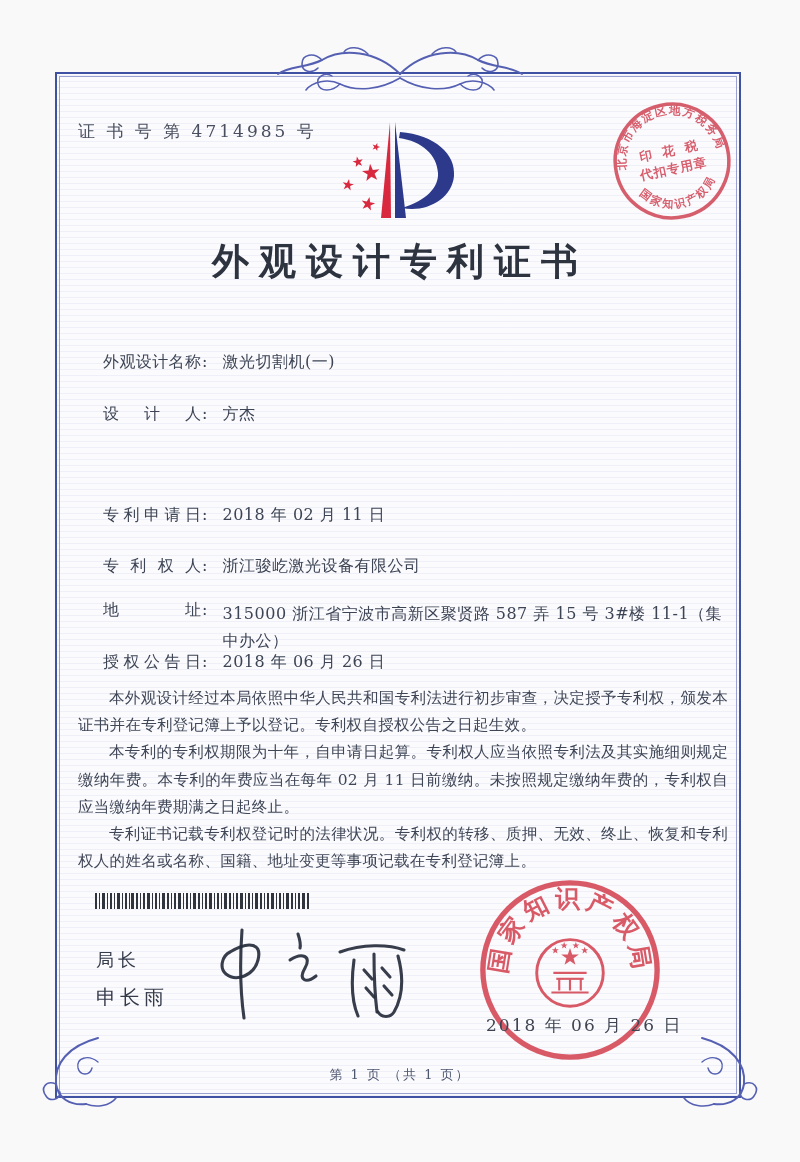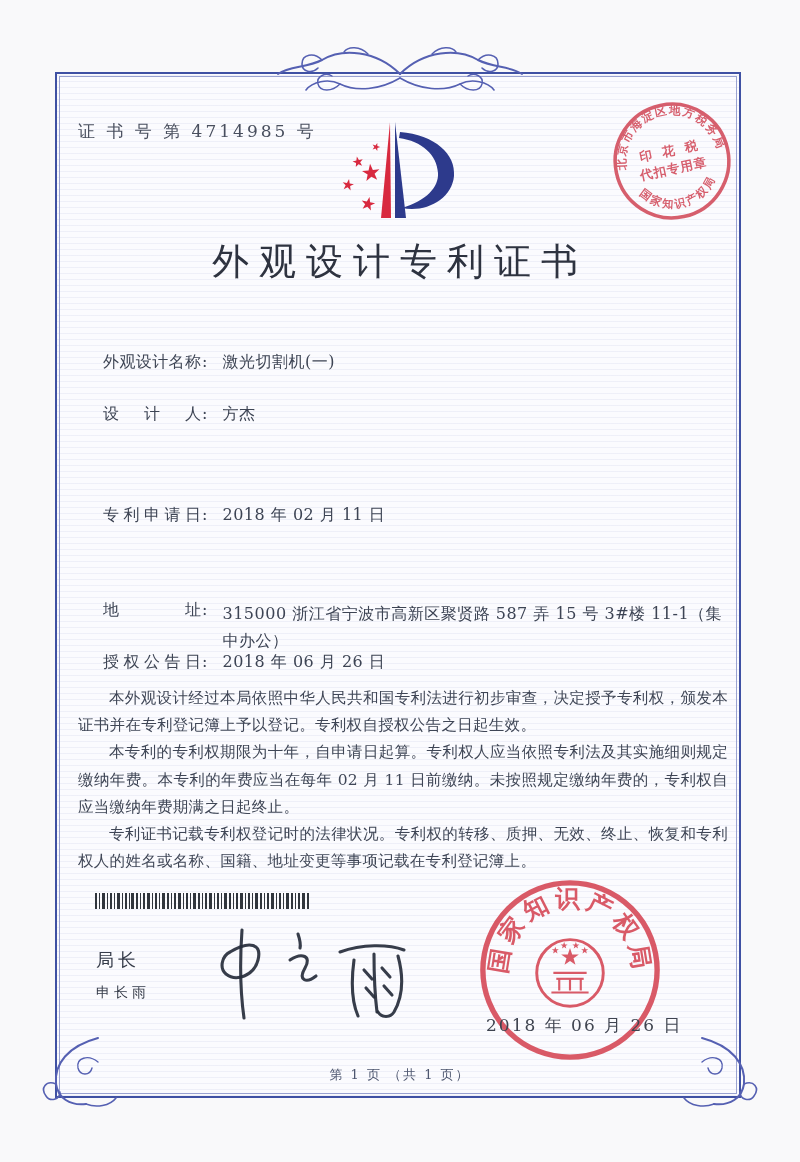--- a/index.html
+++ b/index.html
@@ -25,21 +25,21 @@
   .ornament path{fill:none;stroke:#5560b2;stroke-linecap:round;}
   .orn-fill{fill:#5560b2;stroke:none !important;}
 
   .cert-no{
     position:absolute;left:78px;top:120px;
     font-size:17px;letter-spacing:3px;color:#494f5e;
   }
   .logo{position:absolute;left:338px;top:116px;}
   .title{
     position:absolute;left:0;top:237px;width:800px;text-align:center;
-    font-size:37px;font-weight:400;letter-spacing:10px;color:#2e3340;
+    font-size:37px;font-weight:700;letter-spacing:10px;color:#2e3340;
   }
   .tax-stamp{position:absolute;left:601px;top:90px;transform:rotate(-12deg);opacity:.82;}
   .tax-stamp text{fill:#cf3d4e;font-family:"DejaVu Serif","Liberation Serif",serif;font-weight:bold;}
 
   .frow{position:absolute;left:103px;font-size:16px;color:#3d4454;}
   .flabel{
     display:inline-block;width:98px;vertical-align:top;
     text-align:justify;text-align-last:justify;color:#3d4454;
   }
   .fcolon{display:inline-block;margin:0 2px 0 1px;}
@@ -50,21 +50,21 @@
   .paragraphs{position:absolute;left:78px;top:685px;width:650px;}
   .paragraphs p{
     margin:0;text-indent:2em;font-size:15.5px;line-height:27.2px;
     text-align:justify;color:#3f4656;letter-spacing:.3px;
   }
 
   .barcode{position:absolute;left:95px;top:893px;}
   .barcode rect{fill:#30353d;}
 
   .signer-title{position:absolute;left:96px;top:948px;font-size:18px;letter-spacing:4px;color:#353b49;}
-  .signer-name{position:absolute;left:96px;top:984px;font-size:14px;letter-spacing:4px;color:#353b49;}
+  .signer-name{position:absolute;left:96px;top:984px;font-size:20px;letter-spacing:4px;color:#353b49;}
   .signature{position:absolute;left:206px;top:918px;}
   .signature path{fill:none;stroke:#262d3b;stroke-width:3.1;stroke-linecap:round;opacity:.92;}
 
   .seal{position:absolute;left:477px;top:877px;opacity:.86;}
   .seal .red-stroke{stroke:#d4404f;fill:none;}
   .seal text{fill:#d4404f;font-family:"DejaVu Serif","Liberation Serif",serif;font-weight:bold;}
   .seal-date{
     position:absolute;left:486px;top:1014px;z-index:3;
     font-size:17px;letter-spacing:2px;color:#3f4450;
   }
@@ -156,20 +156,24 @@
     <span class="flabel">设计人</span><span class="fcolon">:</span>
     <span class="fvalue">方杰</span>
   </div>
 
 
   <div class="frow" style="top:505px">
     <span class="flabel">专利申请日</span><span class="fcolon">:</span>
     <span class="fvalue">2018 年 02 月 11 日</span>
   </div>
 
+  <div class="frow" style="top:556px">
+    <span class="flabel">专利权人</span><span class="fcolon">:</span>
+    <span class="fvalue">浙江骏屹激光设备有限公司</span>
+  </div>
 
   <div class="frow" style="top:600px">
     <span class="flabel">地址</span><span class="fcolon">:</span>
     <span class="fvalue addr-value">315000 浙江省宁波市高新区聚贤路 587 弄 15 号 3#楼 11-1（集中办公）</span>
   </div>
 
   <div class="frow" style="top:652px;width:650px">
     <span>
       <span class="flabel">授权公告日</span><span class="fcolon">:</span>
       <span class="fvalue">2018 年 06 月 26 日</span>

